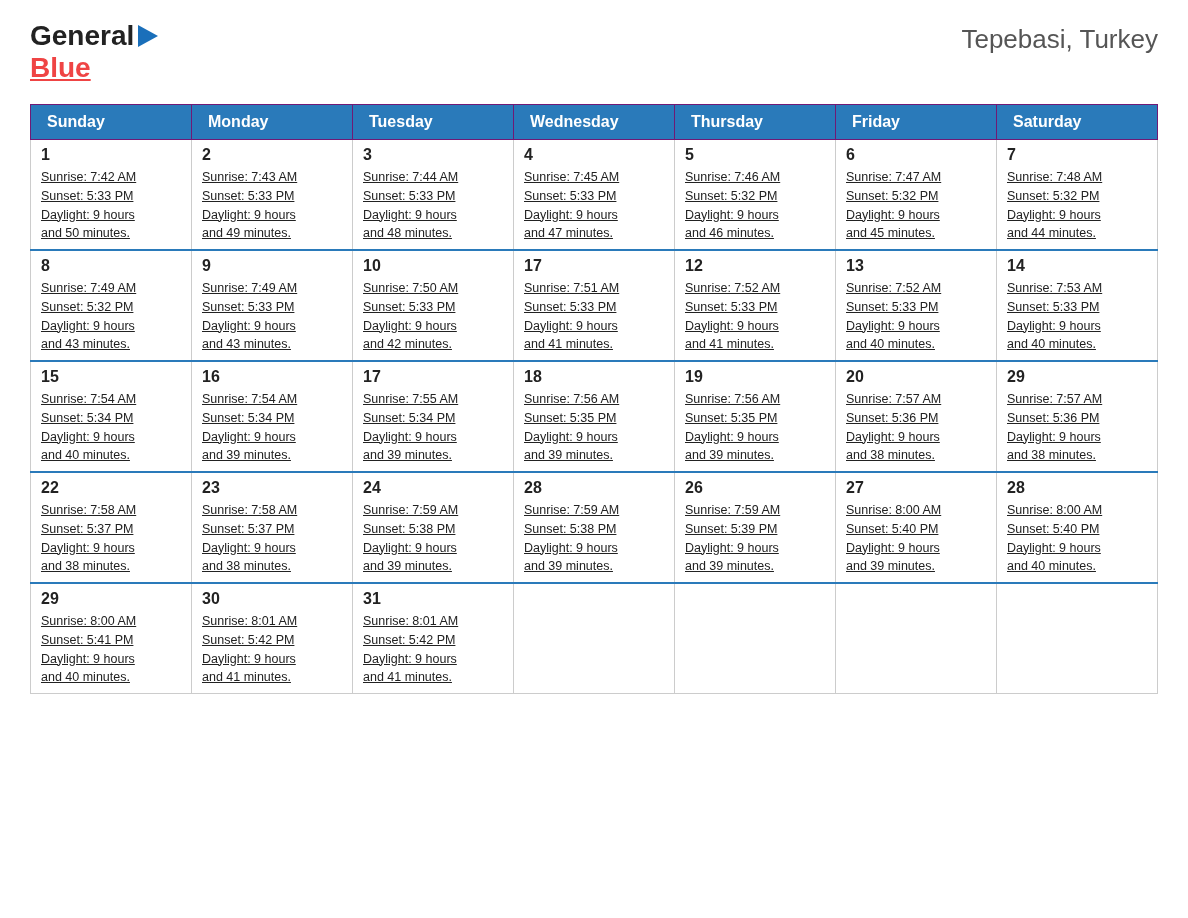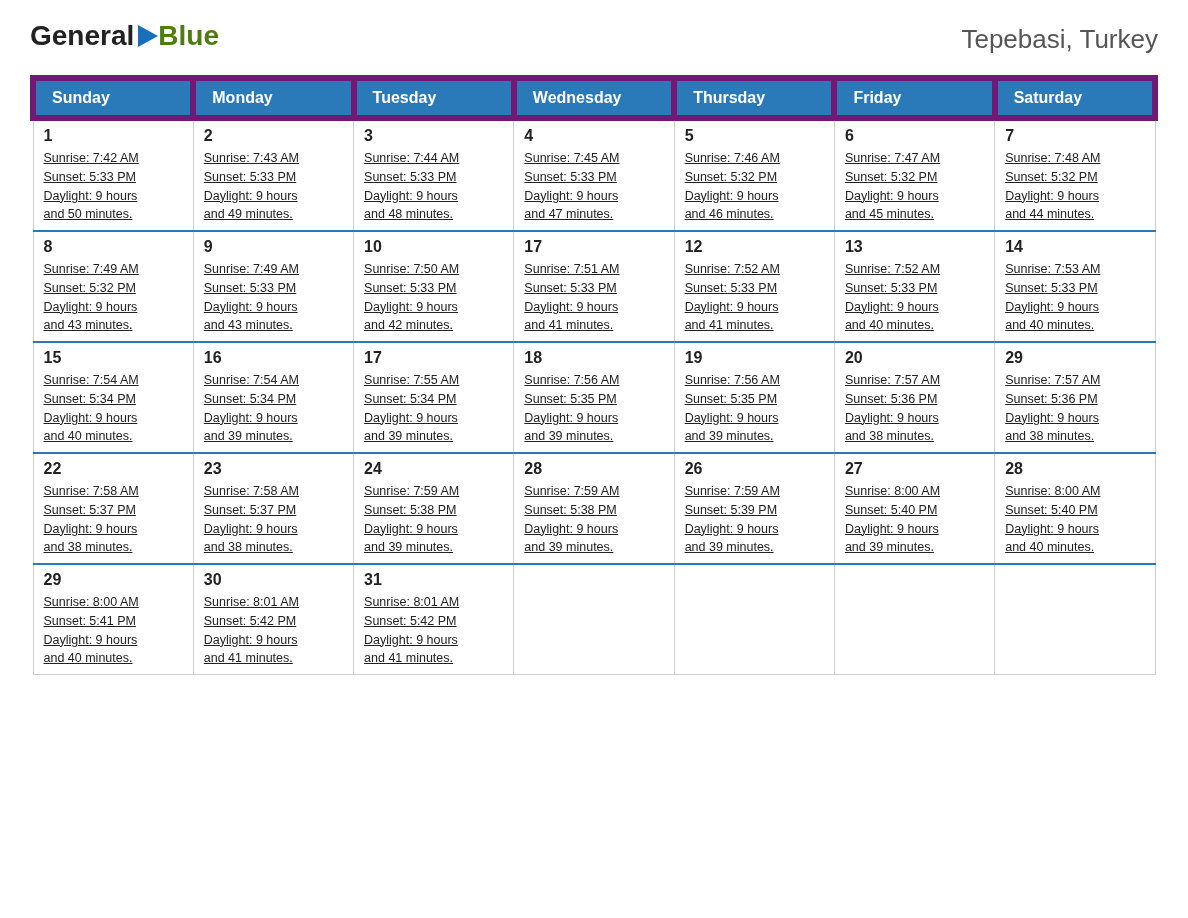--- a/index.html
+++ b/index.html
@@ -11,21 +11,21 @@
       min-height: 918px;
     }
     .header {
       display: flex;
       justify-content: space-between;
       align-items: flex-start;
       margin-bottom: 20px;
     }
     .logo {
       display: flex;
-      flex-direction: row;
+      flex-direction: column;
       align-items: flex-start;
     }
     .logo-line {
       display: flex;
       align-items: center;
     }
     .title-block {
       text-align: right;
     }
     .month-title {
@@ -43,21 +43,21 @@
       width: 100%;
       border-collapse: collapse;
     }
     .calendar th {
       background: #2a7aba;
       color: #fff;
       font-size: 16px;
       font-weight: bold;
       padding: 8px 16px;
       text-align: left;
-      border: 6px solid #701a75;
+      border: 1px solid #701a75;
     }
     .calendar td {
       border: 1px solid #ccc;
       vertical-align: top;
       padding: 6px 10px;
       font-size: 13px;
       color: #222;
       width: calc(100% / 7);
       min-height: 90px;
     }
@@ -90,21 +90,21 @@
   <div class="logo">
     <div class="logo-line">
       <span style="font-size:28px;font-weight:bold;color:#222;">General</span>
       <span style="display:inline-block;margin-left:4px;vertical-align:middle;">
         <svg width="20" height="22" viewBox="0 0 20 22" style="vertical-align:middle;">
           <polygon points="0,0 20,11 0,22" fill="#1a6fba"></polygon>
         </svg>
       </span>
     </div>
     <div>
-      <span style="font-size:28px;font-weight:bold;color:#4d7c0f;">Blue</span>
+      <span style="font-size:28px;font-weight:bold;color:#ef4444;text-decoration:underline;">Blue</span>
     </div>
   </div>
   <div class="title-block">
     <div class="location">Tepebasi, Turkey</div>
   </div>
 </div>
 
 <table class="calendar">
   <thead>
     <tr>

